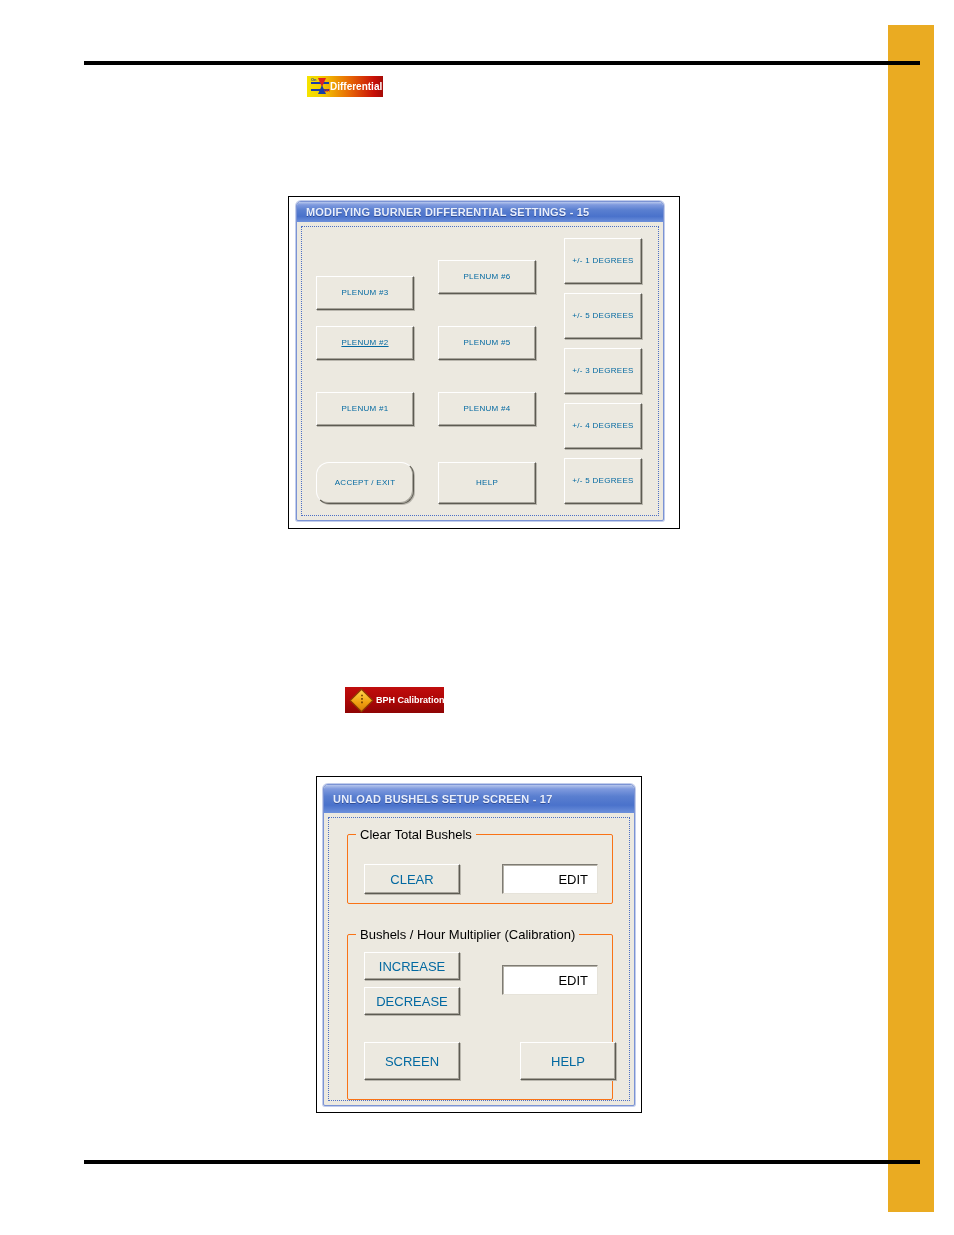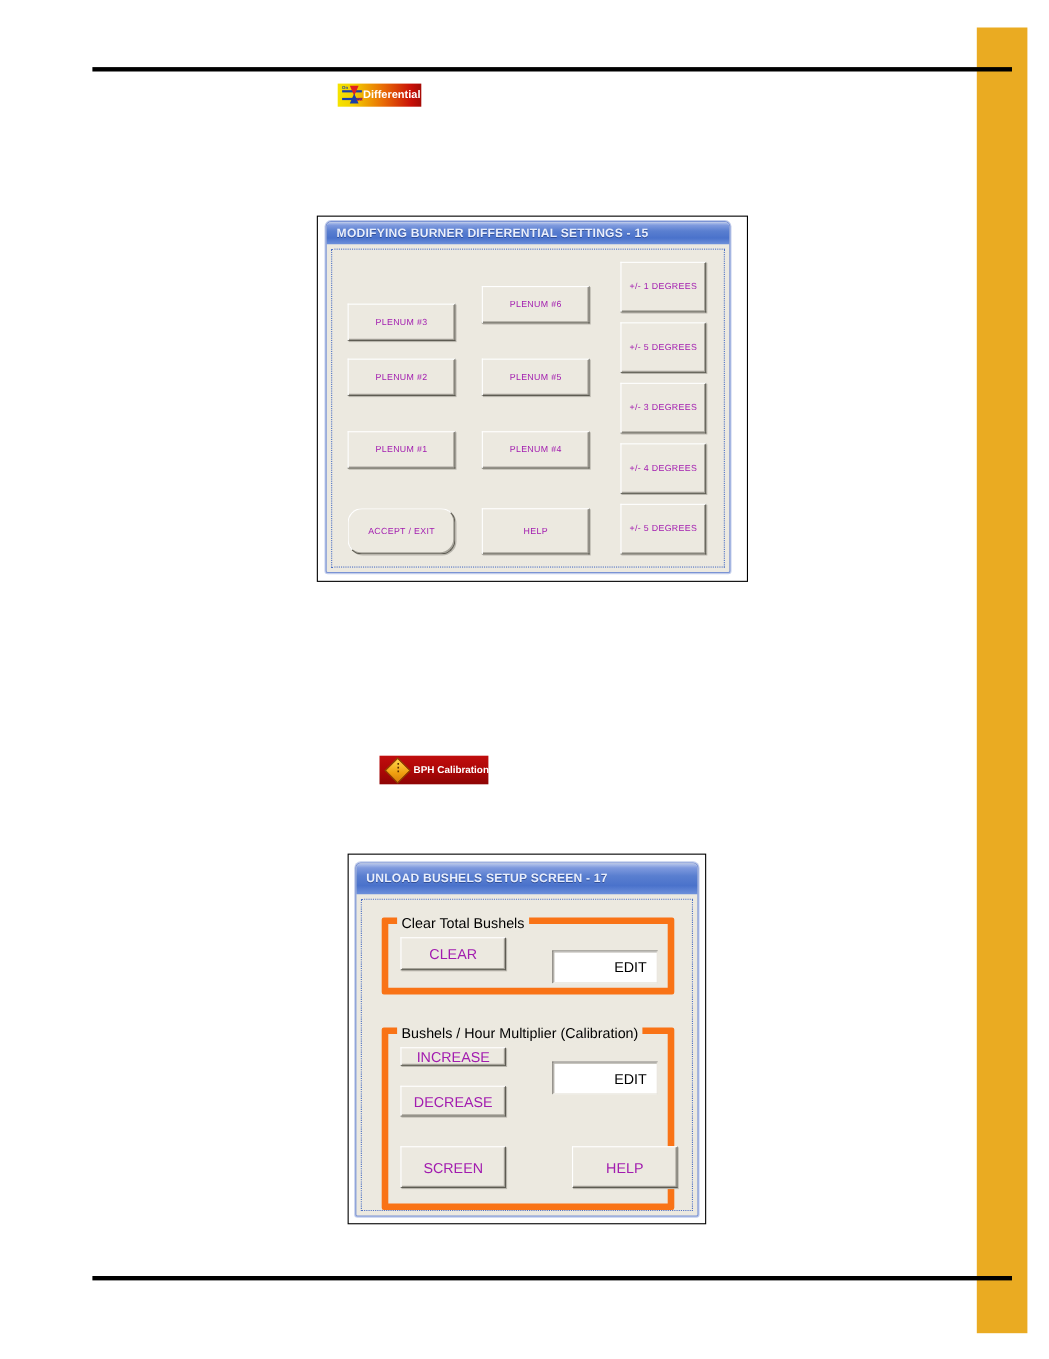--- a/index.html
+++ b/index.html
@@ -191,33 +191,33 @@
     box-sizing: border-box;
     background: #ece9e0;
     border-top: 1px solid #ffffff;
     border-left: 1px solid #ffffff;
     border-right: 1px solid #5d5b52;
     border-bottom: 1px solid #5d5b52;
     box-shadow: inset -1px -1px 0 #a7a49b, 1px 1px 0 #b9b6ad;
     display: flex;
     align-items: center;
     justify-content: center;
-    color: #a21caf;
+    color: #0369a1;
     cursor: default;
     user-select: none;
   }
   .btn span { line-height: 1; white-space: nowrap; }
 
   
   #dlg-differential .btn span { font-size: 8px; letter-spacing: .3px; }
 
   .grp {
     position: absolute;
     box-sizing: border-box;
-    border: 6px solid #f97316;
+    border: 1px solid #f97316;
     border-radius: 2px;
   }
   .grp-legend {
     position: absolute;
     top: -8px;
     left: 8px;
     background: #ece9e0;
     padding: 0 4px;
     font-size: 13px;
     color: #000000;
@@ -271,21 +271,21 @@
 
     <div class="dlg-titlebar">
       <span class="dlg-title">MODIFYING BURNER DIFFERENTIAL SETTINGS  -  15</span>
     </div>
 
     <div class="dlg-client" style="top:24px;">
 
       <div class="btn" style="left:14px; top:33px; width:98px; height:34px;margin-top:16px;">
         <span>PLENUM #3</span>
       </div>
-      <div class="btn" style="left:14px; top:99px; width:98px; height:34px;">
+      <div class="btn" style="left:14px; top:99px; width:98px; height:34px;text-decoration:underline;">
         <span>PLENUM #2</span>
       </div>
       <div class="btn" style="left:14px; top:165px; width:98px; height:34px;">
         <span>PLENUM #1</span>
       </div>
 
       <div class="btn" style="left:136px; top:33px; width:98px; height:34px;">
         <span>PLENUM #6</span>
       </div>
       <div class="btn" style="left:136px; top:99px; width:98px; height:34px;">
@@ -335,31 +335,31 @@
 
     <div class="dlg-titlebar" style="height:28px;">
       <span class="dlg-title" style="font-size:11px;">UNLOAD BUSHELS SETUP SCREEN - 17</span>
     </div>
 
     <div class="dlg-client" style="top:32px;">
 
       <div class="grp" style="left:18px; top:16px; width:266px; height:70px;">
         <span class="grp-legend">Clear Total Bushels</span>
       </div>
-      <div class="btn" style="left:35px; top:34px; width:96px; height:30px;">
+      <div class="btn" style="left:35px; top:46px; width:96px; height:30px;">
         <span>CLEAR</span>
       </div>
       <div class="edit-field" style="left:173px; top:46px; width:96px; height:30px;">
         <span>EDIT</span>
       </div>
 
       <div class="grp" style="left:18px; top:116px; width:266px; height:166px;">
         <span class="grp-legend">Bushels / Hour Multiplier (Calibration)</span>
       </div>
-      <div class="btn" style="left:35px; top:134px; width:96px; height:17px;">
+      <div class="btn" style="left:35px; top:134px; width:96px; height:28px;">
         <span>INCREASE</span>
       </div>
       <div class="btn" style="left:35px; top:169px; width:96px; height:28px;">
         <span>DECREASE</span>
       </div>
       <div class="edit-field" style="left:173px; top:147px; width:96px; height:30px;">
         <span>EDIT</span>
       </div>
 
       <div class="btn" style="left:35px; top:224px; width:96px; height:38px;">

